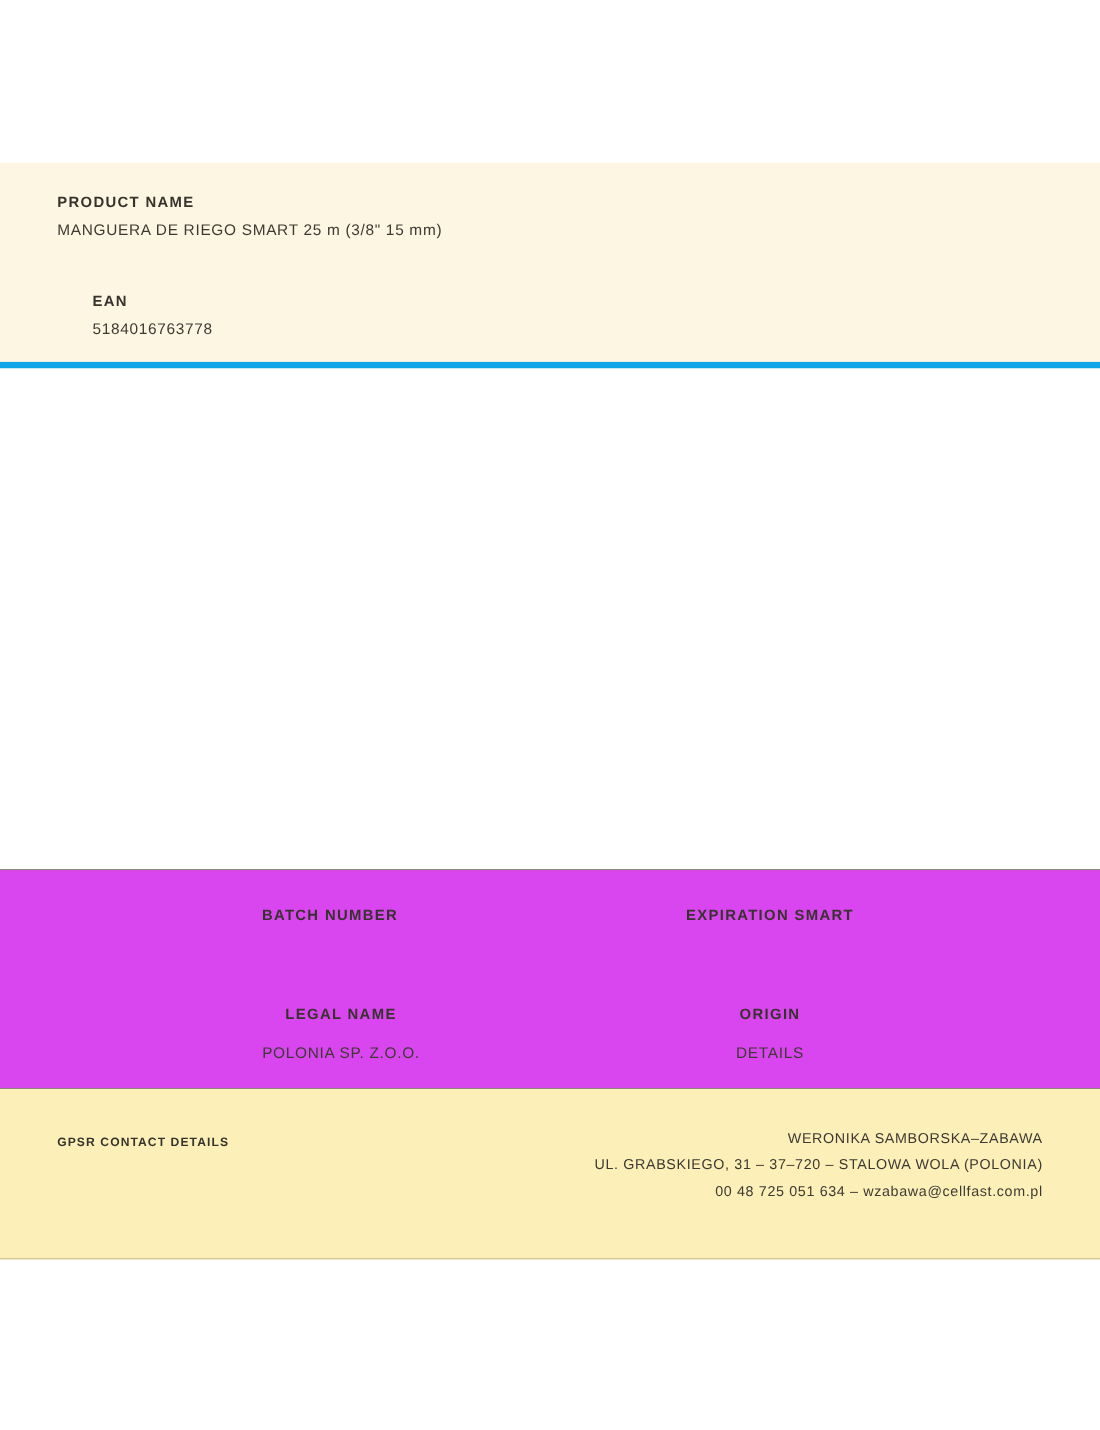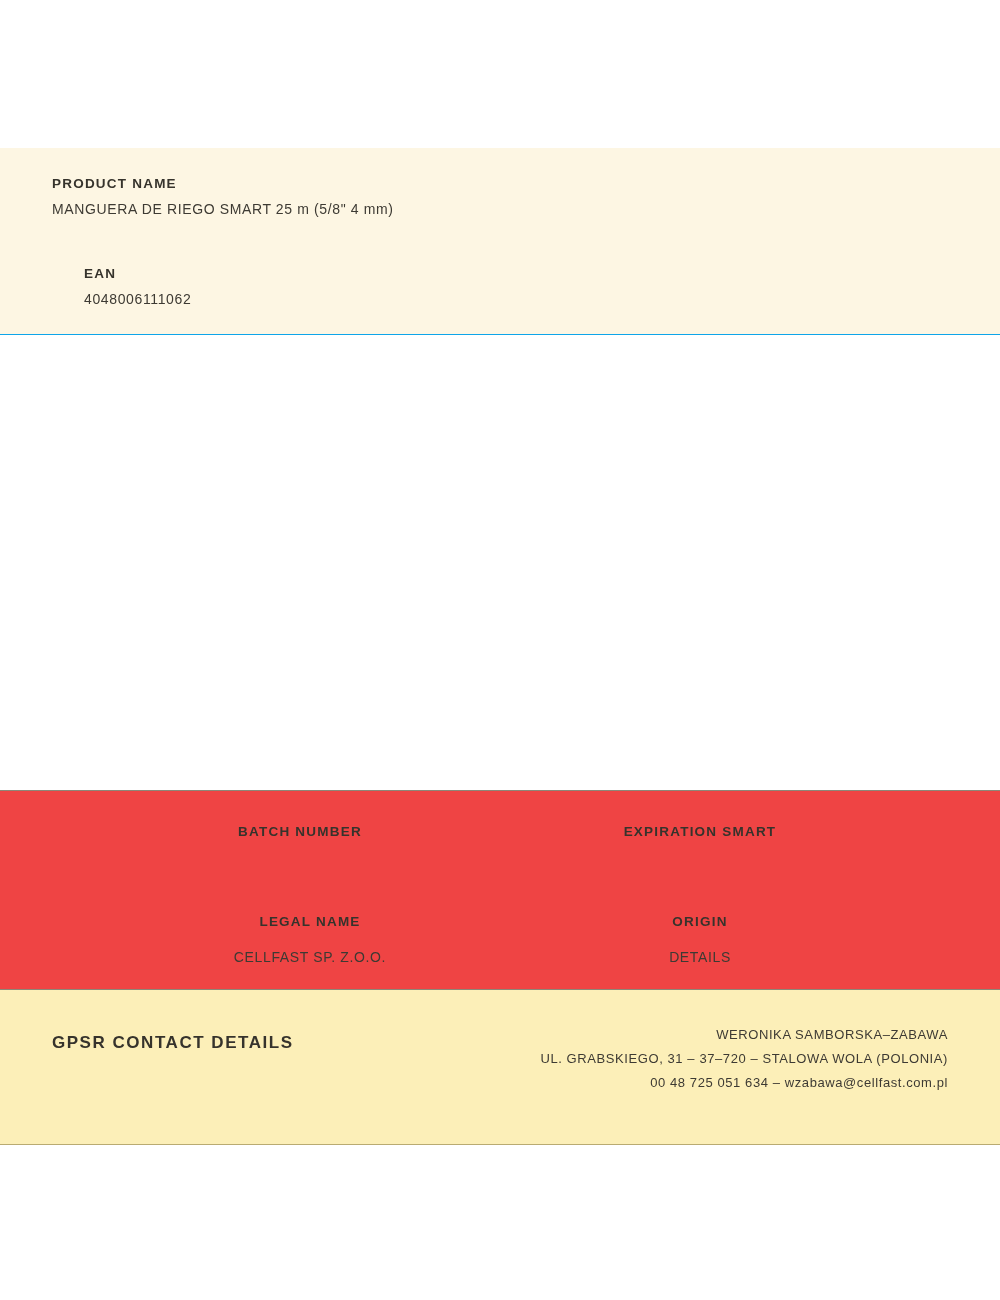--- a/index.html
+++ b/index.html
@@ -24,21 +24,21 @@
   }
 
   
   .block-top {
     position: absolute;
     left: 0;
     top: 148px;
     width: 1000px;
     height: 187px;
     background: #fdf6e3;
-    border-bottom: 1px solid #0ea5e9;
+    border-bottom: 6px solid #0ea5e9;
     box-sizing: border-box;
   }
 
   .field {
     position: absolute;
     left: 52px;
   }
   .field-label {
     font-size: 13.5px;
     font-weight: bold;
@@ -68,21 +68,21 @@
     background: #ffffff;
   }
 
   
   .block-batch {
     position: absolute;
     left: 0;
     top: 790px;
     width: 1000px;
     height: 200px;
-    background: #ef4444;
+    background: #d946ef;
     border-top: 1px solid #8c8778;
     border-bottom: 1px solid #8c8778;
     box-sizing: border-box;
   }
 
   .cell {
     position: absolute;
     text-align: center;
   }
   .cell-label {
@@ -115,21 +115,21 @@
     width: 1000px;
     height: 155px;
     background: #fcefb8;
     border-bottom: 1px solid #b9ab72;
     box-sizing: border-box;
   }
   .gpsr-label {
     position: absolute;
     left: 52px;
     top: 43px;
-    font-size: 17px;
+    font-size: 11px;
     font-weight: bold;
     letter-spacing: 0.09em;
     color: #36332c;
     white-space: nowrap;
   }
   .gpsr-lines {
     position: absolute;
     right: 52px;
     top: 33px;
     text-align: right;
@@ -154,47 +154,47 @@
 </style>
 </head>
 <body>
 
 <div class="page">
 
   <div class="block-top">
 
     <div class="field field-product">
       <p class="field-label">PRODUCT NAME</p>
-      <p class="field-value">MANGUERA DE RIEGO SMART 25 m (5/8" 4 mm)</p>
+      <p class="field-value">MANGUERA DE RIEGO SMART 25 m (3/8" 15 mm)</p>
     </div>
 
     <div class="field field-ean">
       <p class="field-label">EAN</p>
-      <p class="field-value">4048006111062</p>
+      <p class="field-value">5184016763778</p>
     </div>
 
   </div>
 
   <div class="block-blank"></div>
 
   <div class="block-batch">
 
     <div class="cell cell-batch">
       <p class="cell-label">BATCH NUMBER</p>
       <p class="cell-value"></p>
     </div>
 
     <div class="cell cell-expiry">
       <p class="cell-label">EXPIRATION SMART</p>
       <p class="cell-value"></p>
     </div>
 
     <div class="cell cell-legal">
       <p class="cell-label">LEGAL NAME</p>
-      <p class="cell-value">CELLFAST SP. Z.O.O.</p>
+      <p class="cell-value">POLONIA SP. Z.O.O.</p>
     </div>
 
     <div class="cell cell-origin">
       <p class="cell-label">ORIGIN</p>
       <p class="cell-value">DETAILS</p>
     </div>
 
   </div>
 
   <div class="block-gpsr">

